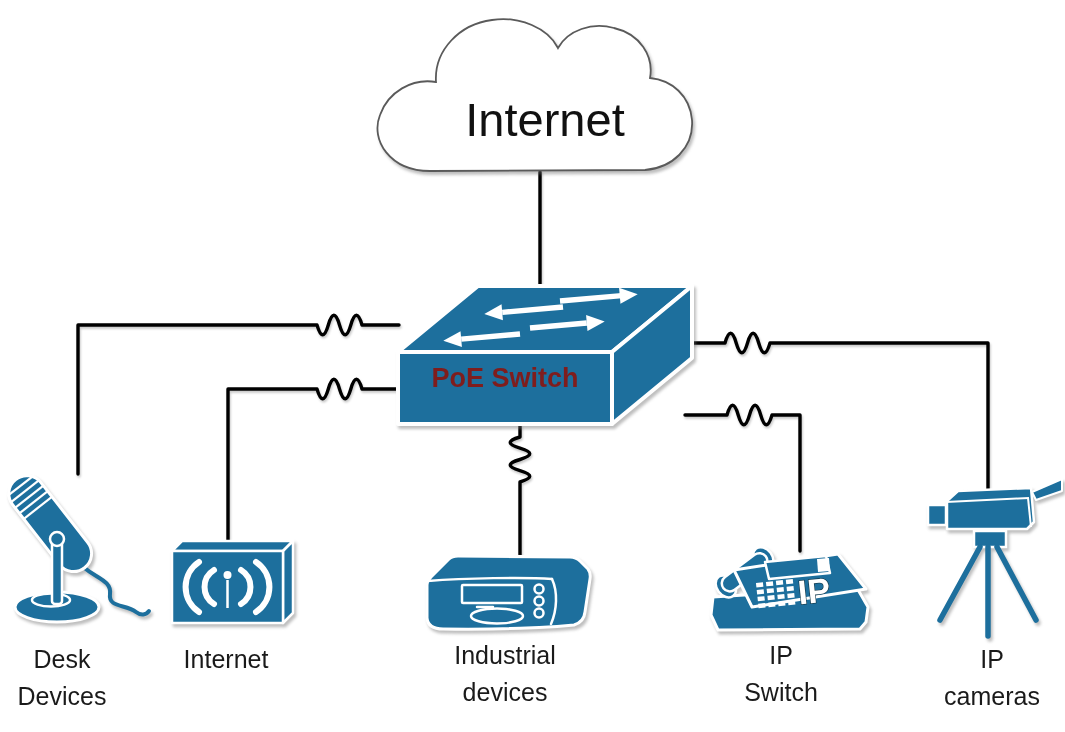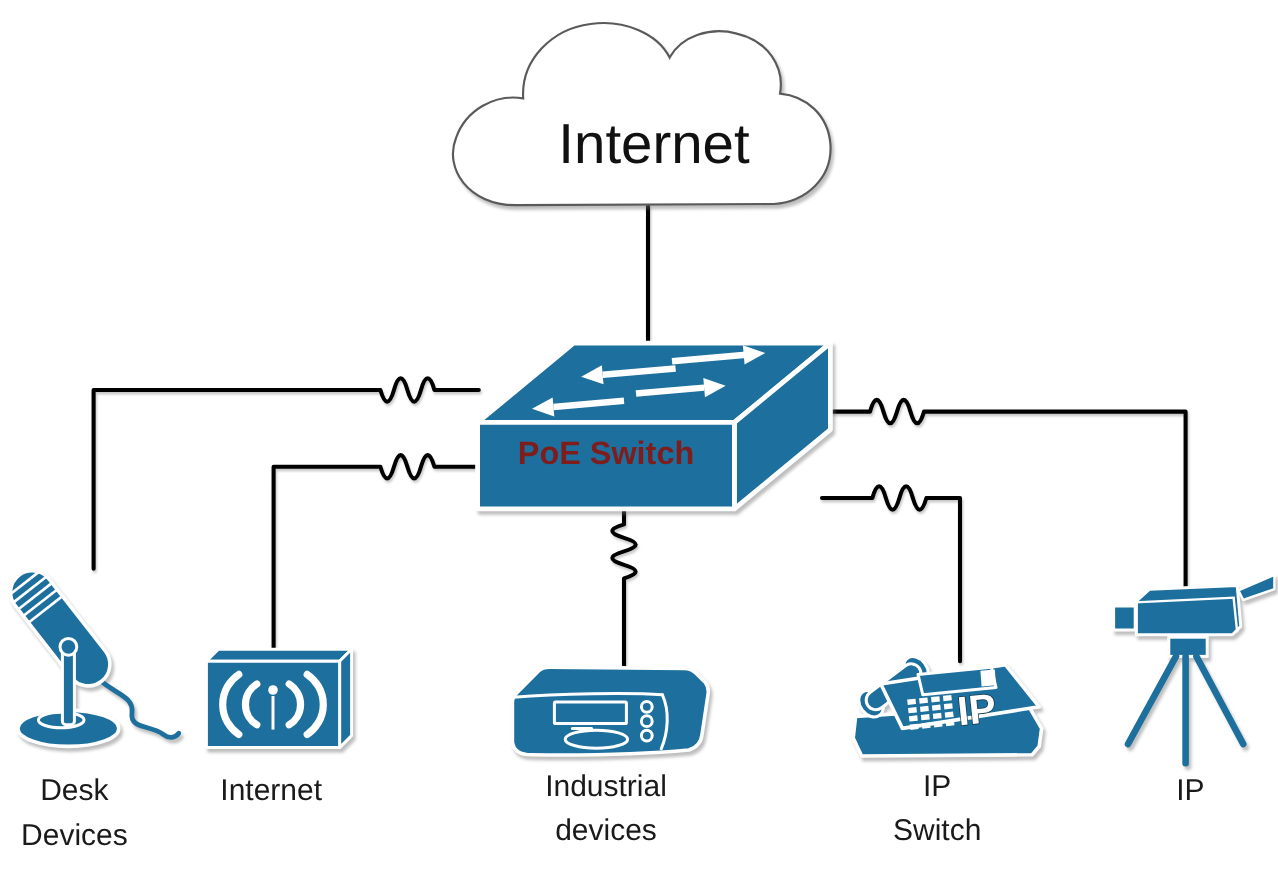--- a/index.html
+++ b/index.html
@@ -211,15 +211,16 @@
   <span>devices</span>
 </div>
 
 <div class="lbl" style="left:781px;top:637px;">
   <span>IP</span>
   <span>Switch</span>
 </div>
 
 <div class="lbl" style="left:992px;top:641px;">
   <span>IP</span>
+  <span>cameras</span>
 </div>
 
 </div>
 
 </body></html>

